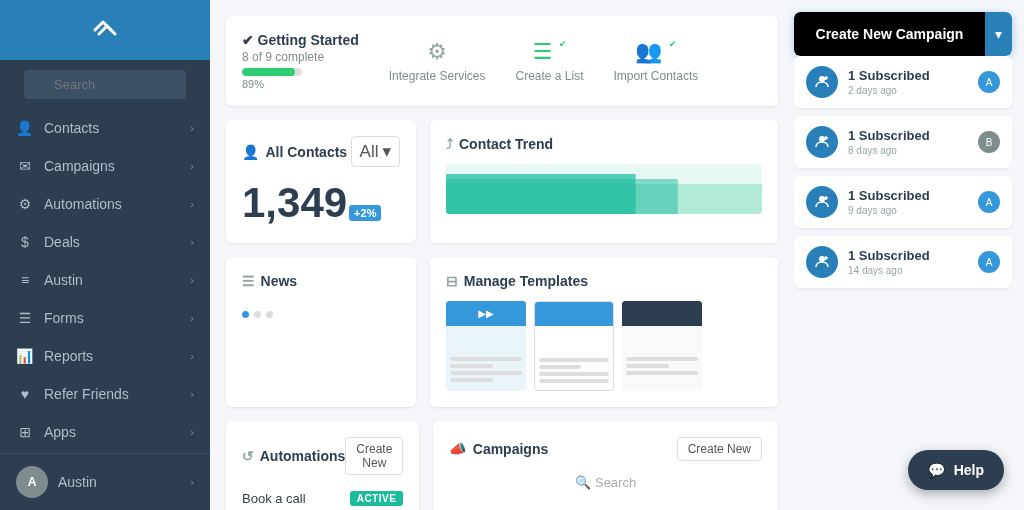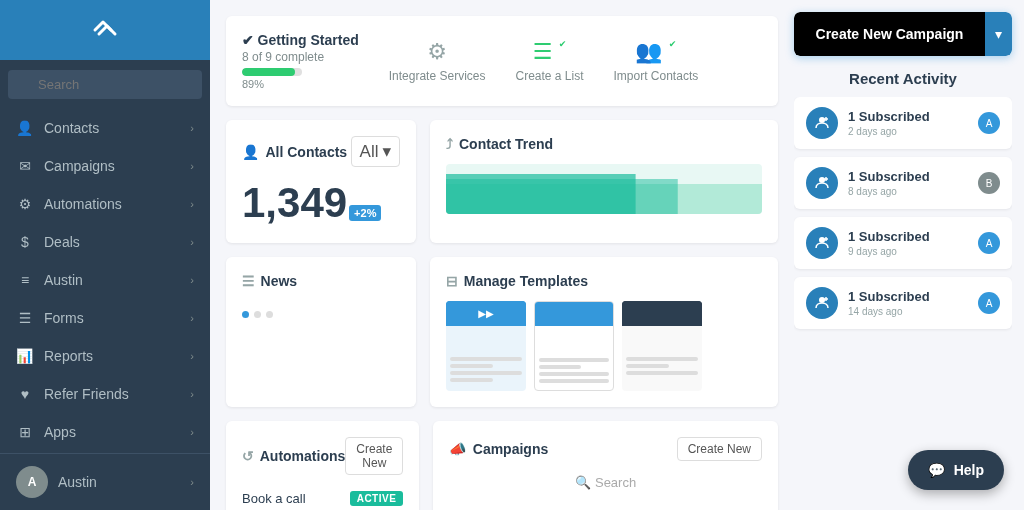--- a/index.html
+++ b/index.html
@@ -18,21 +18,21 @@
     .sidebar-logo {
       background: #2980b9;
       display: flex;
       align-items: center;
       justify-content: center;
       height: 60px;
       flex-shrink: 0;
     }
     .sidebar-logo svg { color: white; }
     .sidebar-search {
-      padding: 10px 8px;
+      padding: 10px 24px;
       flex-shrink: 0;
     }
     .sidebar-search-input {
       width: 100%;
       background: #3d5166;
       border: none;
       border-radius: 4px;
       padding: 7px 10px 7px 30px;
       color: #aab5c0;
       font-size: 13px;
@@ -513,21 +513,20 @@
   </div>
 
 </div>
 
 <div class="right-panel">
   <div class="create-campaign-wrapper">
     <button class="create-campaign-btn">Create New Campaign</button>
     <button class="create-campaign-dropdown">▾</button>
   </div>
 
-  <div class="recent-activity-title">Recent Activity</div>
 
   <div class="activity-list scrollbar-visible">
     <div class="activity-item">
       <div class="activity-icon">
         <svg width="16" height="16" viewBox="0 0 16 16" fill="white">
             <circle cx="8" cy="5" r="3"></circle>
             <path d="M2 13c0-3 2.5-5 6-5s6 2 6 5" stroke="white" stroke-width="1.5" fill="none"></path>
             <line x1="12" y1="2" x2="12" y2="6" stroke="white" stroke-width="1.5"></line>
             <line x1="10" y1="4" x2="14" y2="4" stroke="white" stroke-width="1.5"></line>
           </svg>

